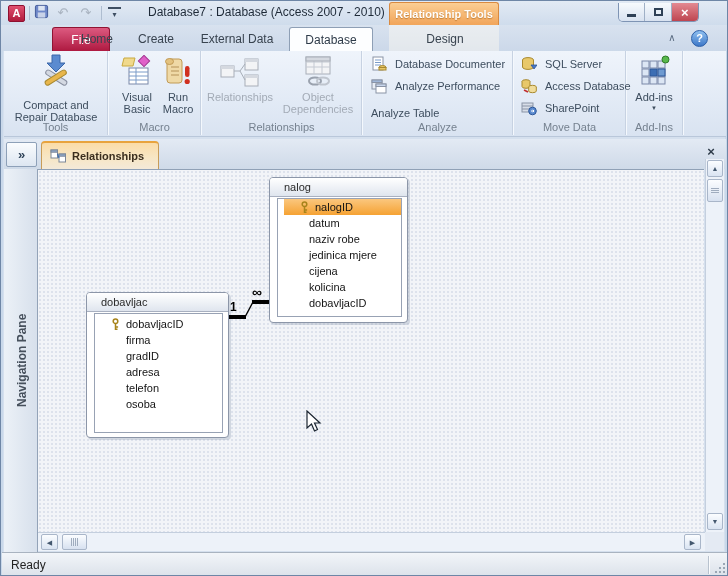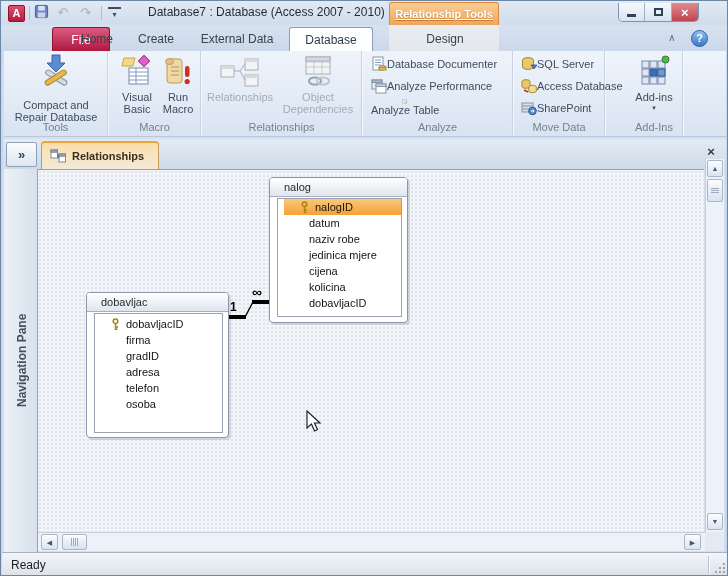--- a/index.html
+++ b/index.html
@@ -20,21 +20,21 @@
   .qat-sep { top:5px; width:1px; height:14px; background:#AEBDD0; }
   .qat-btn { top:3px; width:18px; height:18px; text-align:center; line-height:18px; font-size:13px; }
   .glyph-gray { color:#A9B3C0; }
   .qat-drop { top:6px; width:13px; height:13px; font-size:8px; color:#3E4E62; text-align:center;
     border-top:2px solid #3E4E62; line-height:11px; }
   .win-title { left:147px; top:4px; width:238px; height:16px; font-size:12px; color:#1E2A38;
     white-space:nowrap; overflow:hidden; }
   .ctx-tool-label { left:388px; top:1px; width:110px; height:34px;
     background:linear-gradient(#FBCE94,#F2A85E 60%,#EE9A4E); border:1px solid #D98A40; border-bottom:none;
     border-radius:3px 3px 0 0; color:#fff; font-weight:bold; font-size:11px; text-align:center; line-height:22px;
-    text-shadow:0 1px 1px rgba(140,80,10,.5);text-decoration:underline; }
+    text-shadow:0 1px 1px rgba(140,80,10,.5); }
   .winbtns { left:617px; top:2px; width:81px; height:19px; border:1px solid #7E94B4;
     border-top:none; border-radius:0 0 5px 5px; overflow:hidden; display:flex; }
   .winbtn { width:27px; height:100%; background:linear-gradient(#F6FAFD,#D8E2F0);
     border-right:1px solid #9FB0C6; display:flex; align-items:center; justify-content:center; }
   .winbtn:last-child { border-right:none; background:linear-gradient(#E38A92,#BE4550); }
   .min-glyph { width:9px; height:3px; background:#2F4156; margin-top:6px; }
   .restore-glyph { width:9px; height:8px; border:2px solid #2F4156; background:#E8F0F8; }
   .close-glyph { color:#fff; font-weight:bold; font-size:13px; line-height:13px; }
 
   
@@ -52,21 +52,21 @@
     font-size:11px; text-align:center; line-height:15px; }
 
   
   .ribbon { left:3px; top:50px; width:722px; height:86px;
     background:linear-gradient(#EFF4FB,#E3EBF6 55%,#D9E3F1);
     border-bottom:1px solid #B9C7DA; }
   .rgroup { top:0; height:84px; border-right:1px solid #C7D2E2; box-shadow:1px 0 0 #F4F8FD; }
   .rgroup-label { left:0; bottom:2px; width:100%; text-align:center; font-size:11px; color:#75818F; }
   .bigbtn-label { font-size:11px; color:#3D4D5E; text-align:center; line-height:12px; }
   .disabled-label { color:#A3ABB6; }
-  .smallrow { height:17px; display:flex; align-items:center; gap:0; font-size:11px; color:#3D4D5E; white-space:nowrap; }
+  .smallrow { height:17px; display:flex; align-items:center; gap:8px; font-size:11px; color:#3D4D5E; white-space:nowrap; }
   .addins-caret { font-size:6px; color:#3D4D5E; text-align:center; }
 
   
   .doctabbar { left:3px; top:138px; width:722px; height:30px;
     background:linear-gradient(#E3EAF4,#CFDAE8); }
   .nav-expand-btn { left:2px; top:3px; width:31px; height:25px;
     background:linear-gradient(#FAFCFE,#DDE6F1); border:1px solid #8DA0B8; border-radius:2px;
     color:#2E4258; font-weight:bold; font-size:13px; text-align:center; line-height:23px; }
   .doctab { left:37px; top:2px; width:118px; height:28px;
     background:linear-gradient(#FBDCA8,#F7E6C4 55%,#F3E9D9);
@@ -257,21 +257,21 @@
         <svg width="16" height="16" viewBox="0 0 16 16">
           <rect x="1" y="2" width="12" height="11" fill="#FFFFFF" stroke="#8A94A6"></rect>
           <path d="M1 5 h12 M1 9 h12 M7 2 v11" stroke="#9FB6D8"></path>
           <polygon points="9,13 14,8 15.5,9.5 10.5,14.5" fill="#F0C040" stroke="#A98A30" stroke-width="0.8"></polygon>
         </svg>
         <span>Analyze Table</span>
       </div>
       <div class="abs rgroup-label">Analyze</div>
     </div>
 
-    <div class="abs rgroup" style="left:510px;width:91px;padding-left:27px;">
+    <div class="abs rgroup" style="left:510px;width:112px;padding-left:27px;">
       <div class="abs smallrow" style="left:7px;top:4px;">
         <svg width="16" height="16" viewBox="0 0 16 16">
           <ellipse cx="7" cy="4" rx="5.5" ry="2.4" fill="#E8C86A" stroke="#A98A30"></ellipse>
           <path d="M1.5 4 v7 a5.5 2.4 0 0 0 11 0 v-7" fill="#E8C86A" stroke="#A98A30"></path>
           <polygon points="10,9 16,9 13,13" fill="#4A78C8" stroke="#2C5698" stroke-width="0.8"></polygon>
         </svg>
         <span>SQL Server</span>
       </div>
       <div class="abs smallrow" style="left:7px;top:26px;">
         <svg width="16" height="16" viewBox="0 0 16 16">

